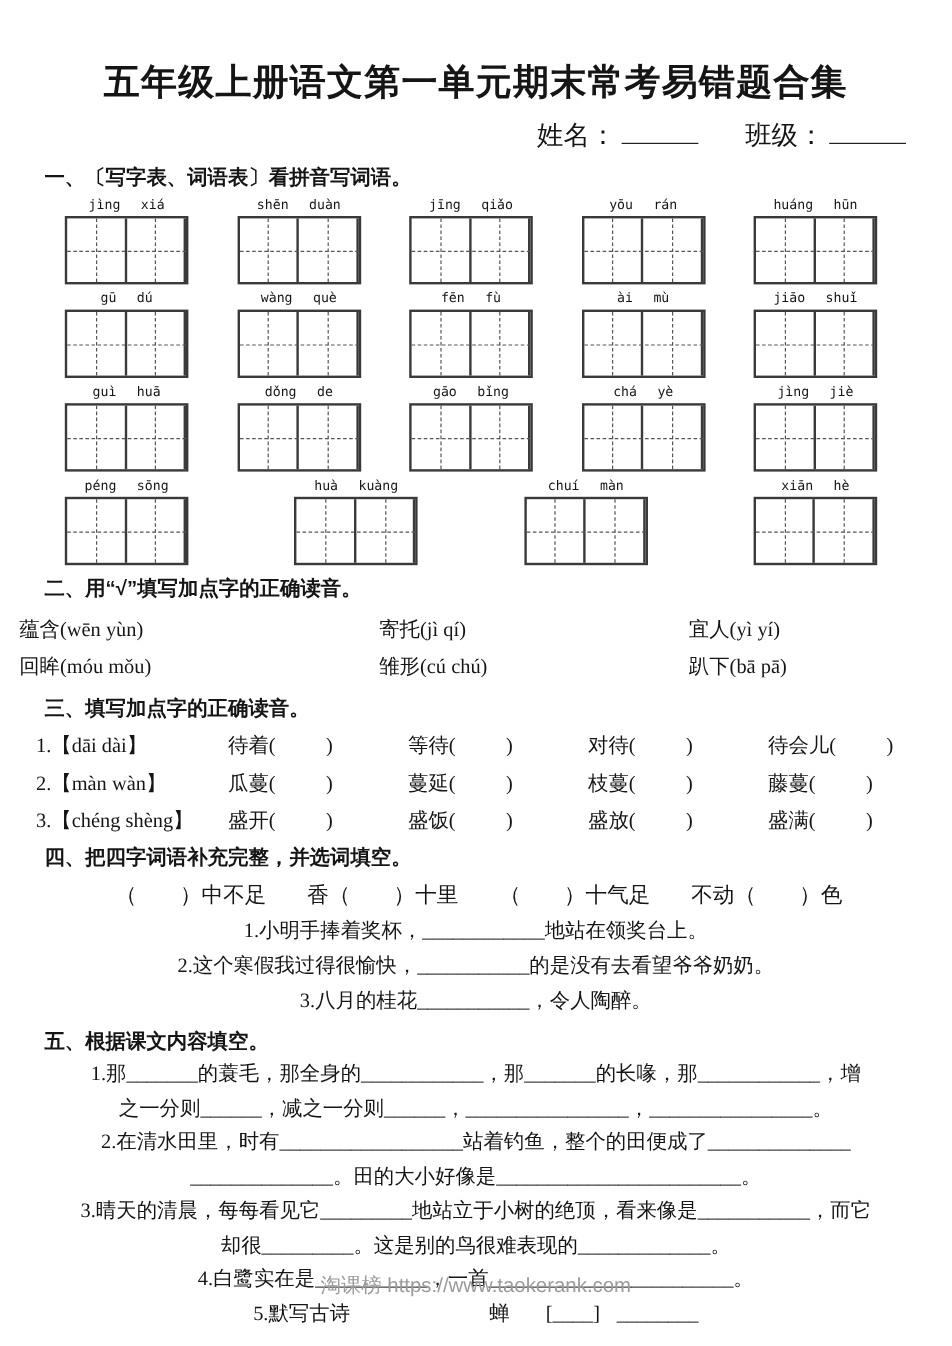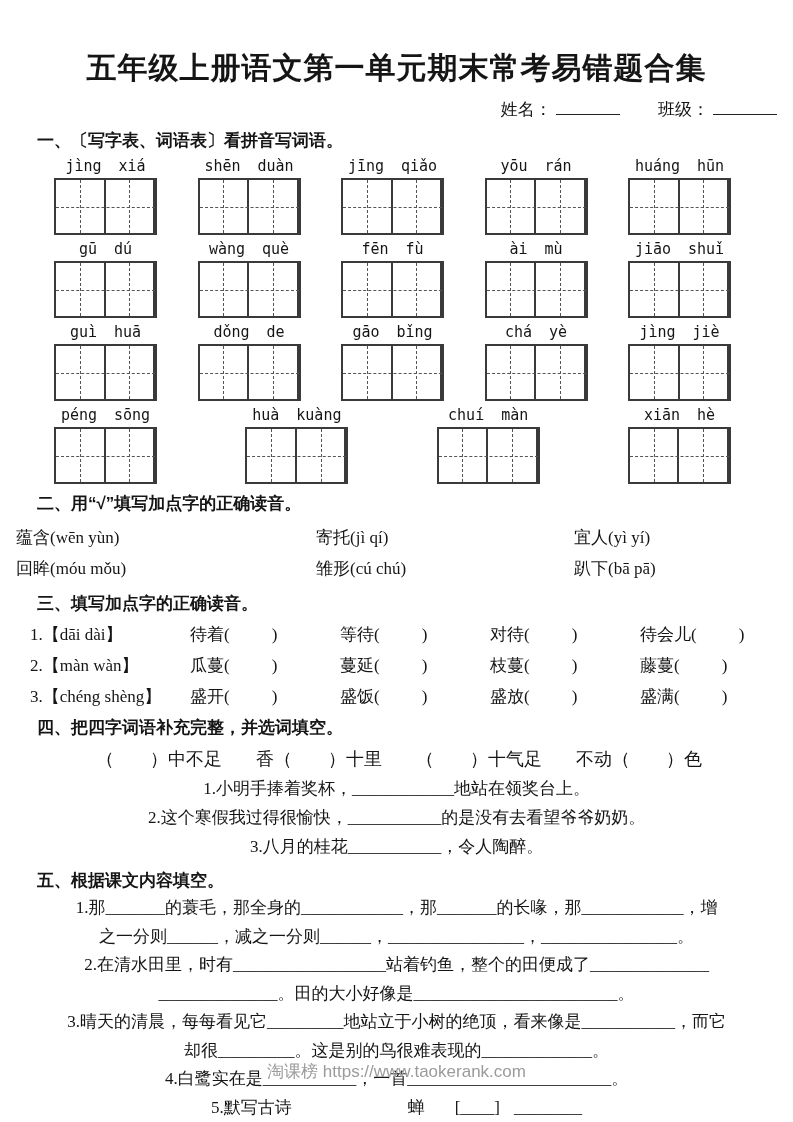--- a/index.html
+++ b/index.html
@@ -1,28 +1,28 @@
 <!DOCTYPE html>
 <html><head>
 <meta charset="utf-8">
 <style>
   html,body{margin:0;padding:0;background:#fff;}
   .page{width:793px;height:1122px;background:#fff;position:relative;overflow:hidden;
         font-family:"Liberation Serif","DejaVu Serif",serif;color:#151515;}
   .title{text-align:center;font-family:Liberation Mono, monospace;
          font-weight:800;font-size:30px;margin:0;padding-top:48px;letter-spacing:1px;}
-  .namerow{text-align:right;padding-right:8px;font-size:17px;margin-top:9px;}
+  .namerow{text-align:right;padding-right:30px;font-size:22px;margin-top:9px;}
   .uline{display:inline-block;width:64px;border-bottom:1.6px solid #222;height:14px;margin:0 8px 0 4px;}
   .classlbl{margin-left:26px;}
   .sec-h{font-family:"Liberation Sans","DejaVu Sans",sans-serif;font-weight:700;
          font-size:17px;padding-left:16px;margin-top:8px;margin-left:21px;}
   
   .wrow{display:flex;justify-content:space-between;padding:0 62px 0 54px;margin-top:5px;}
   .wunit{display:flex;flex-direction:column;align-items:center;}
-  .pinyin{font-family:"DejaVu Sans Mono",monospace;font-size:15px;display:flex;gap:17px;margin-bottom:3px;}
+  .pinyin{font-family:"DejaVu Sans Mono",monospace;font-size:11px;display:flex;gap:17px;margin-bottom:3px;}
   .wgrid{width:103px;height:57px;border:2px solid #3a3a3a;display:flex;position:relative;box-sizing:border-box;background:#fff;}
   .wcell{flex:1;position:relative;border-right:2px solid #3a3a3a;}
   .wcell:last-child{border-right:none;}
   .vdash{position:absolute;left:50%;top:0;bottom:0;border-left:1px dashed #555;}
   .hdash{position:absolute;left:0;right:0;top:50%;border-top:1px dashed #555;}
   
   .s2grid{display:grid;grid-template-columns:300px 258px auto;padding-left:16px;margin-top:7px;}
   .s2col{display:flex;flex-direction:column;}
   .s2item{font-size:17px;line-height:31px;}
   .dotchar{position:relative;}

